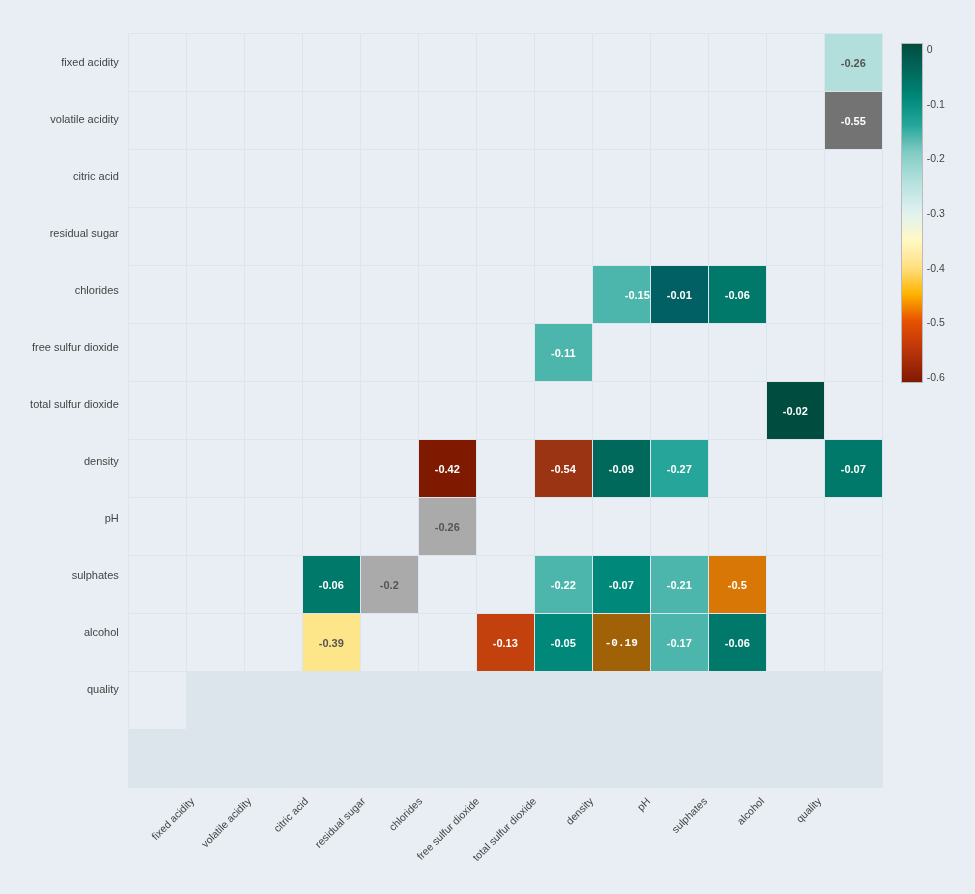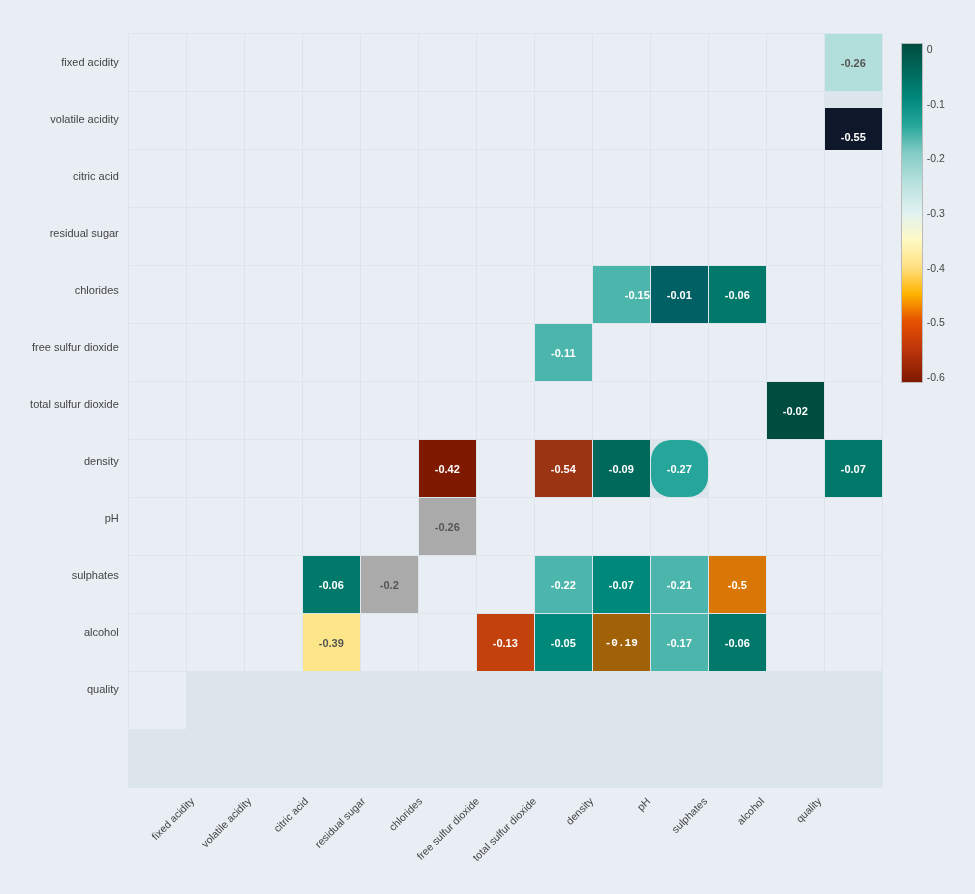--- a/index.html
+++ b/index.html
@@ -189,21 +189,21 @@
             <div class="cell empty"></div>
             <div class="cell empty"></div>
             <div class="cell empty"></div>
             <div class="cell empty"></div>
             <div class="cell empty"></div>
             <div class="cell empty"></div>
             <div class="cell empty"></div>
             <div class="cell empty"></div>
             <div class="cell empty"></div>
             <div class="cell empty"></div>
-            <div class="cell" style="background: #0f172a; color: rgb(255, 255, 255); margin-top: 16px;">-0.55</div>
+            <div class="cell" style="background: #737373; color: rgb(255, 255, 255);">-0.55</div>
             <div class="cell empty"></div>
             <div class="cell empty"></div>
             <div class="cell empty"></div>
             <div class="cell empty"></div>
             <div class="cell empty"></div>
             <div class="cell empty"></div>
             <div class="cell empty"></div>
             <div class="cell empty"></div>
             <div class="cell empty"></div>
             <div class="cell empty"></div>
@@ -264,21 +264,21 @@
             <div class="cell empty"></div>
             <div class="cell empty"></div>
             <div class="cell empty"></div>
             <div class="cell empty"></div>
             <div class="cell empty"></div>
             <div class="cell empty"></div>
             <div class="cell" style="background: rgb(127, 25, 0); color: rgb(255, 255, 255);">-0.42</div>
             <div class="cell empty"></div>
             <div class="cell" style="background: rgb(154, 52, 18); color: rgb(255, 255, 255);">-0.54</div>
             <div class="cell" style="background: rgb(0, 105, 92); color: rgb(255, 255, 255);">-0.09</div>
-            <div class="cell" style="background: rgb(38, 166, 154); color: rgb(255, 255, 255); border-radius: 20px;">-0.27</div>
+            <div class="cell" style="background: rgb(38, 166, 154); color: rgb(255, 255, 255);">-0.27</div>
             <div class="cell empty"></div>
             <div class="cell empty"></div>
             <div class="cell" style="background: rgb(0, 121, 107); color: rgb(255, 255, 255);">-0.07</div>
             <div class="cell empty"></div>
             <div class="cell empty"></div>
             <div class="cell empty"></div>
             <div class="cell empty"></div>
             <div class="cell empty"></div>
             <div class="cell" style="background: rgb(170, 170, 170); color: rgb(85, 85, 85);">-0.26</div>
             <div class="cell empty"></div>

